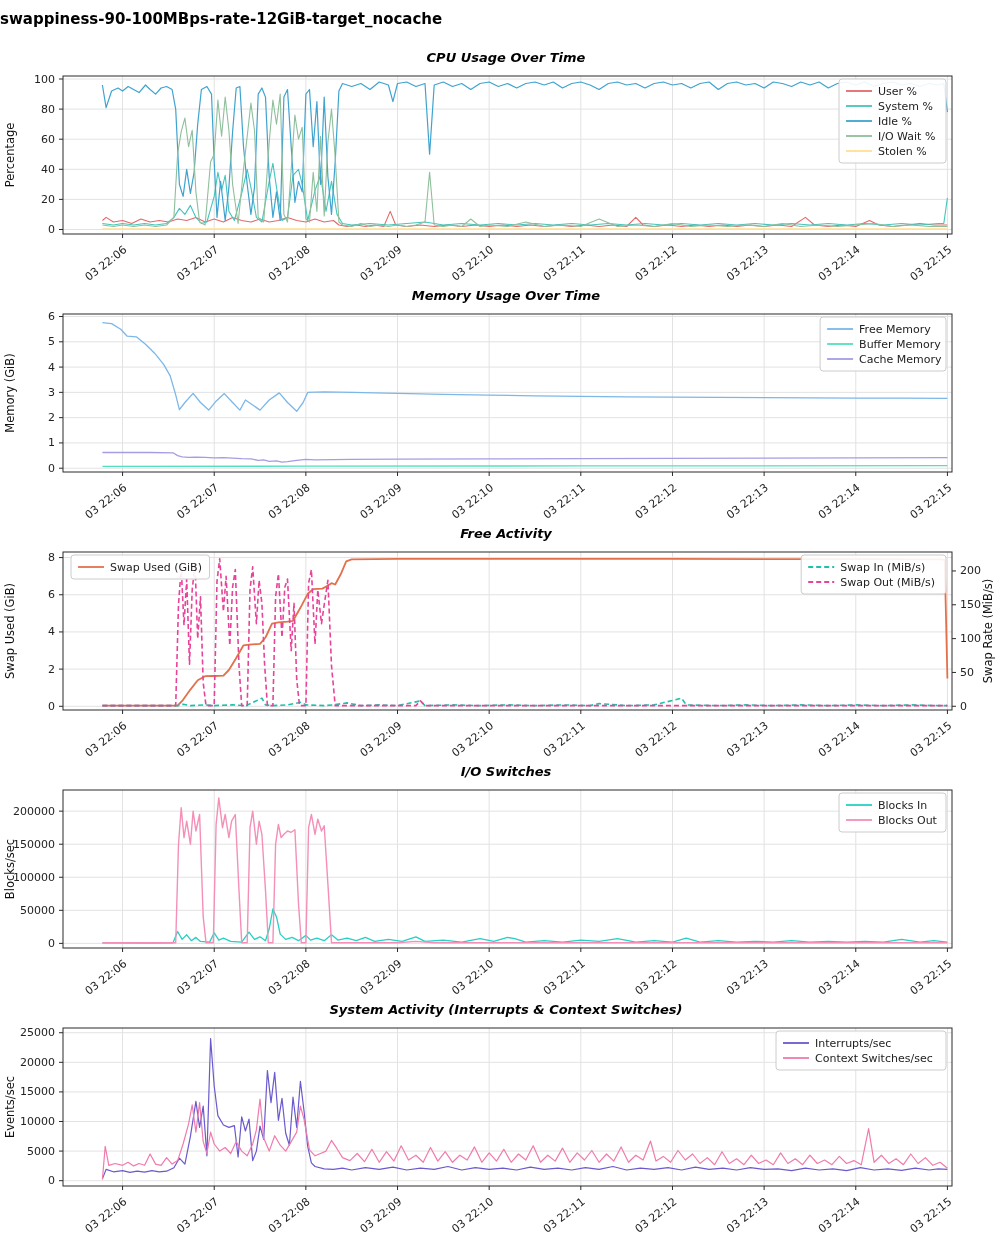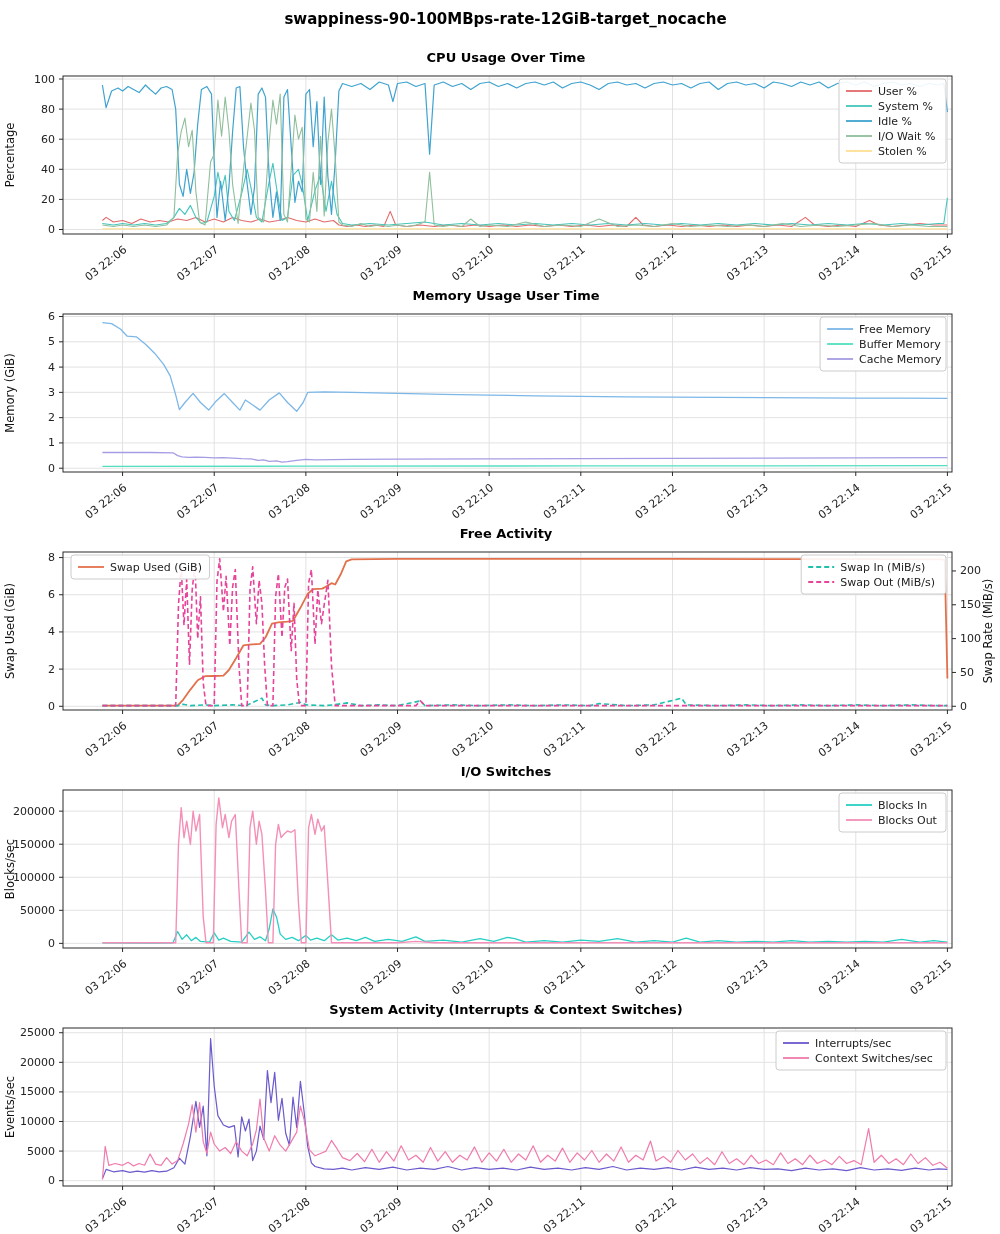--- a/index.html
+++ b/index.html
@@ -1,20 +1,20 @@
 <!DOCTYPE html>
 <html><head>
 <meta charset="utf-8">
 <style>
   html,body{margin:0;padding:0;background:#ffffff;}
   body{width:1000px;font-family:"DejaVu Sans", sans-serif;color:#000;}
   .fig{width:1000px;}
-  .fig-title{height:40px;padding-top:10px;text-align:center;font-size:15px;font-weight:bold;color:#000;padding-left:11px;}
+  .fig-title{height:40px;padding-top:10px;font-size:15px;font-weight:bold;color:#000;}
   .chart-block{height:238px;position:relative;}
-  .chart-title{height:20px;text-align:center;font-size:13px;font-weight:bold;padding-left:12px;color:#000;}
+  .chart-title{height:20px;text-align:center;font-size:13px;font-weight:bold;padding-left:12px;color:#000;font-style:italic;}
   .plot{height:218px;}
   svg text{font-family:"DejaVu Sans", sans-serif;}
 </style>
 </head>
 <body>
 
 <div class="fig">
   <div class="fig-title">swappiness-90-100MBps-rate-12GiB-target_nocache</div>
 
   <section class="chart-block">
@@ -90,21 +90,21 @@
           <line x1="846" y1="51" x2="872" y2="51" stroke="#3fa3cf" stroke-width="1.8"></line>
           <text x="878" y="54.8" font-size="11" fill="#222">Idle %</text>
           <line x1="846" y1="66" x2="872" y2="66" stroke="#8fbf9b" stroke-width="1.8"></line>
           <text x="878" y="69.8" font-size="11" fill="#222">I/O Wait %</text>
           <line x1="846" y1="81" x2="872" y2="81" stroke="#ffdf94" stroke-width="1.8"></line>
           <text x="878" y="84.8" font-size="11" fill="#222">Stolen %</text>
         </svg></div>
   </section>
 
   <section class="chart-block">
-    <div class="chart-title">Memory Usage User Time</div>
+    <div class="chart-title">Memory Usage Over Time</div>
     <div class="plot"><svg width="1000" height="218" viewBox="0 0 1000 218">
           <defs>
             <clipPath id="clip1">
               <rect x="63" y="6" width="889" height="158"></rect>
             </clipPath>
           </defs>
           <line x1="122.5721649484536" y1="6" x2="122.5721649484536" y2="164" stroke="#e2e2e2" stroke-width="1"></line>
           <line x1="214.22164948453607" y1="6" x2="214.22164948453607" y2="164" stroke="#e2e2e2" stroke-width="1"></line>
           <line x1="305.87113402061857" y1="6" x2="305.87113402061857" y2="164" stroke="#e2e2e2" stroke-width="1"></line>
           <line x1="397.520618556701" y1="6" x2="397.520618556701" y2="164" stroke="#e2e2e2" stroke-width="1"></line>

